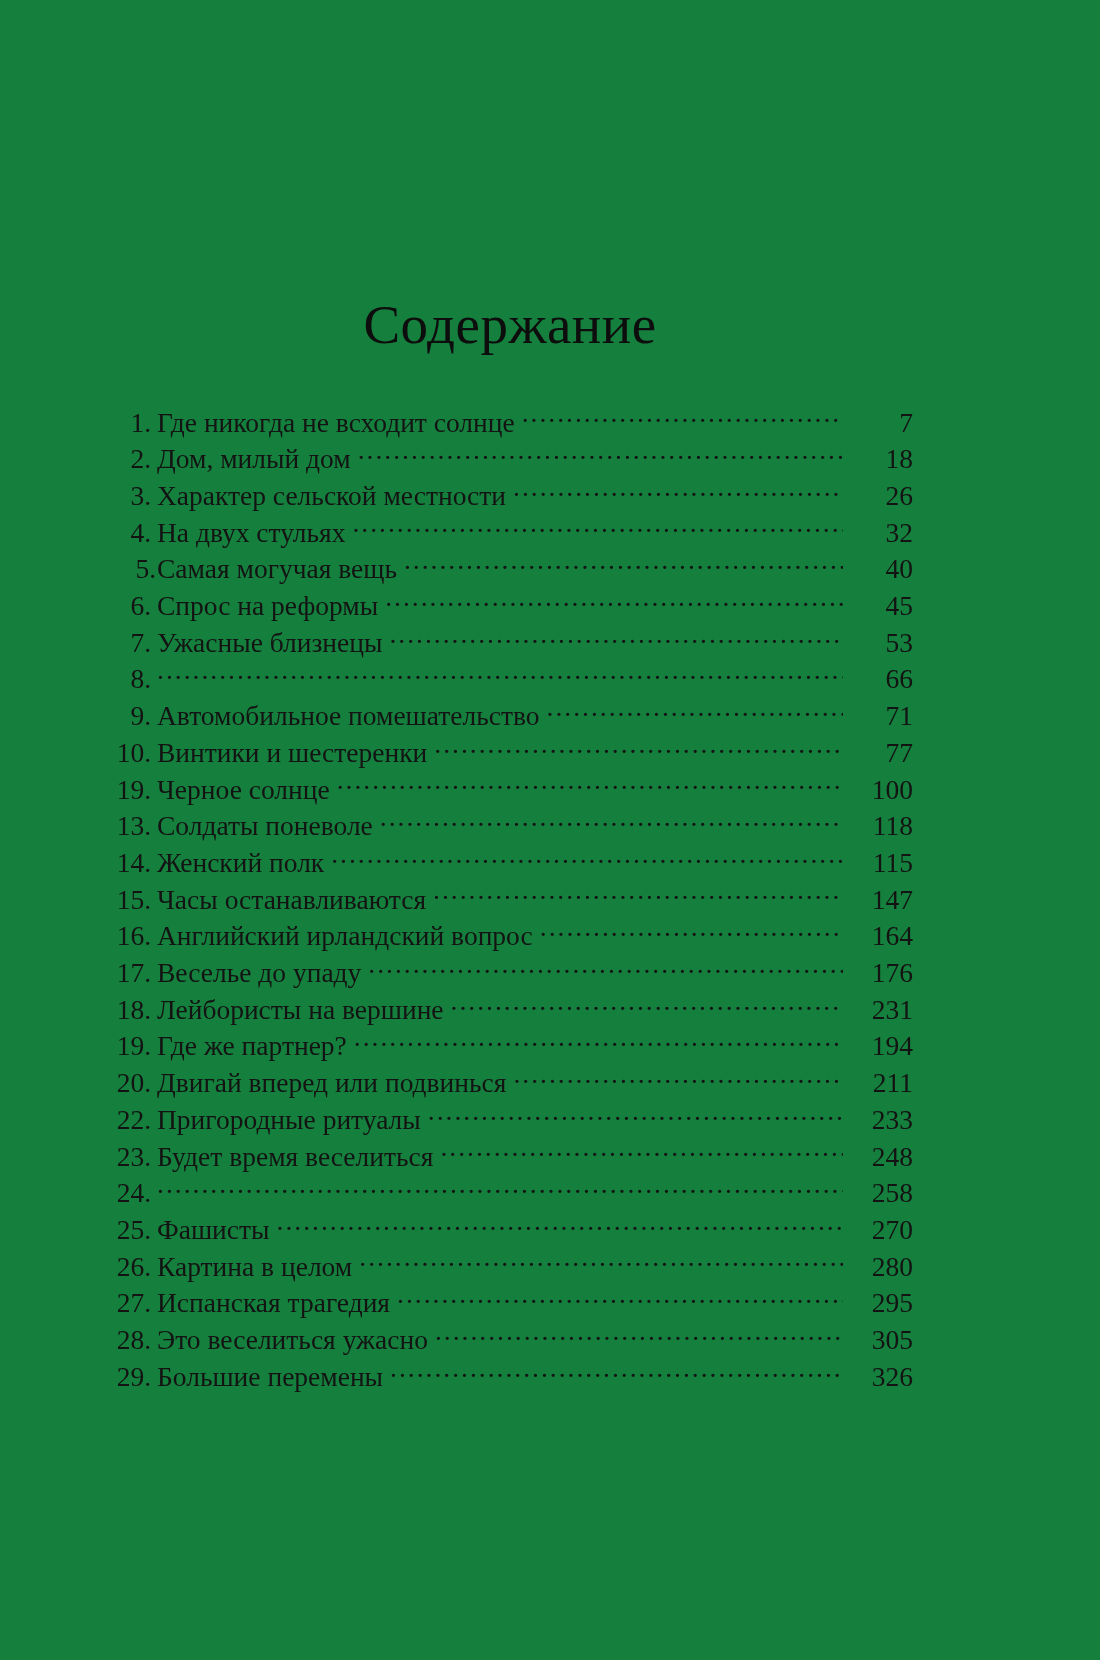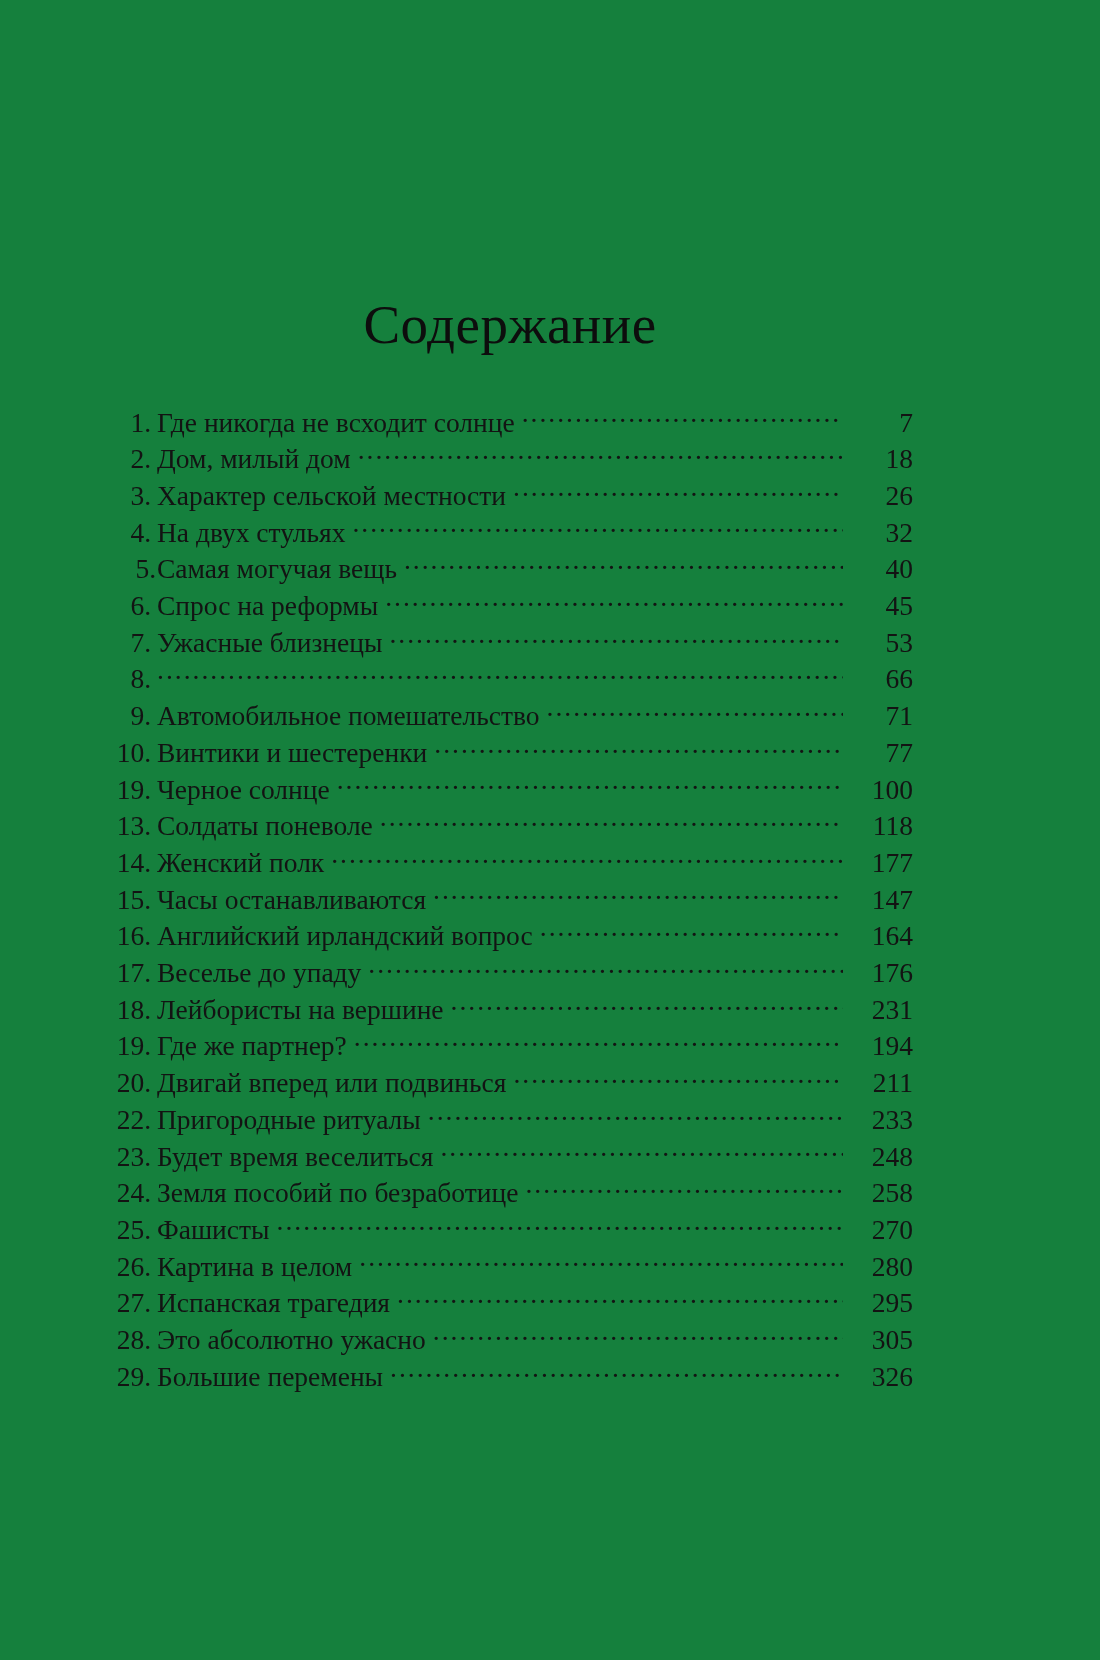--- a/index.html
+++ b/index.html
@@ -171,21 +171,21 @@
       <div class="toc-entry">
         <span class="entry-num">13.</span>
         <span class="entry-title">Солдаты поневоле</span>
         <span class="entry-leader"></span>
         <span class="entry-page">118</span>
       </div>
       <div class="toc-entry">
         <span class="entry-num">14.</span>
         <span class="entry-title">Женский полк</span>
         <span class="entry-leader"></span>
-        <span class="entry-page">177</span>
+        <span class="entry-page">115</span>
       </div>
       <div class="toc-entry">
         <span class="entry-num">15.</span>
         <span class="entry-title">Часы останавливаются</span>
         <span class="entry-leader"></span>
         <span class="entry-page">147</span>
       </div>
       <div class="toc-entry">
         <span class="entry-num">16.</span>
         <span class="entry-title">Английский ирландский вопрос</span>
@@ -223,21 +223,20 @@
         <span class="entry-page">233</span>
       </div>
       <div class="toc-entry">
         <span class="entry-num">23.</span>
         <span class="entry-title">Будет время веселиться</span>
         <span class="entry-leader"></span>
         <span class="entry-page">248</span>
       </div>
       <div class="toc-entry">
         <span class="entry-num">24.</span>
-        <span class="entry-title">Земля пособий по безработице</span>
         <span class="entry-leader"></span>
         <span class="entry-page">258</span>
       </div>
       <div class="toc-entry">
         <span class="entry-num">25.</span>
         <span class="entry-title">Фашисты</span>
         <span class="entry-leader"></span>
         <span class="entry-page">270</span>
       </div>
       <div class="toc-entry">
@@ -247,21 +246,21 @@
         <span class="entry-page">280</span>
       </div>
       <div class="toc-entry">
         <span class="entry-num">27.</span>
         <span class="entry-title">Испанская трагедия</span>
         <span class="entry-leader"></span>
         <span class="entry-page">295</span>
       </div>
       <div class="toc-entry">
         <span class="entry-num">28.</span>
-        <span class="entry-title">Это абсолютно ужасно</span>
+        <span class="entry-title">Это веселиться ужасно</span>
         <span class="entry-leader"></span>
         <span class="entry-page">305</span>
       </div>
       <div class="toc-entry">
         <span class="entry-num">29.</span>
         <span class="entry-title">Большие перемены</span>
         <span class="entry-leader"></span>
         <span class="entry-page">326</span>
       </div>
     </div>

